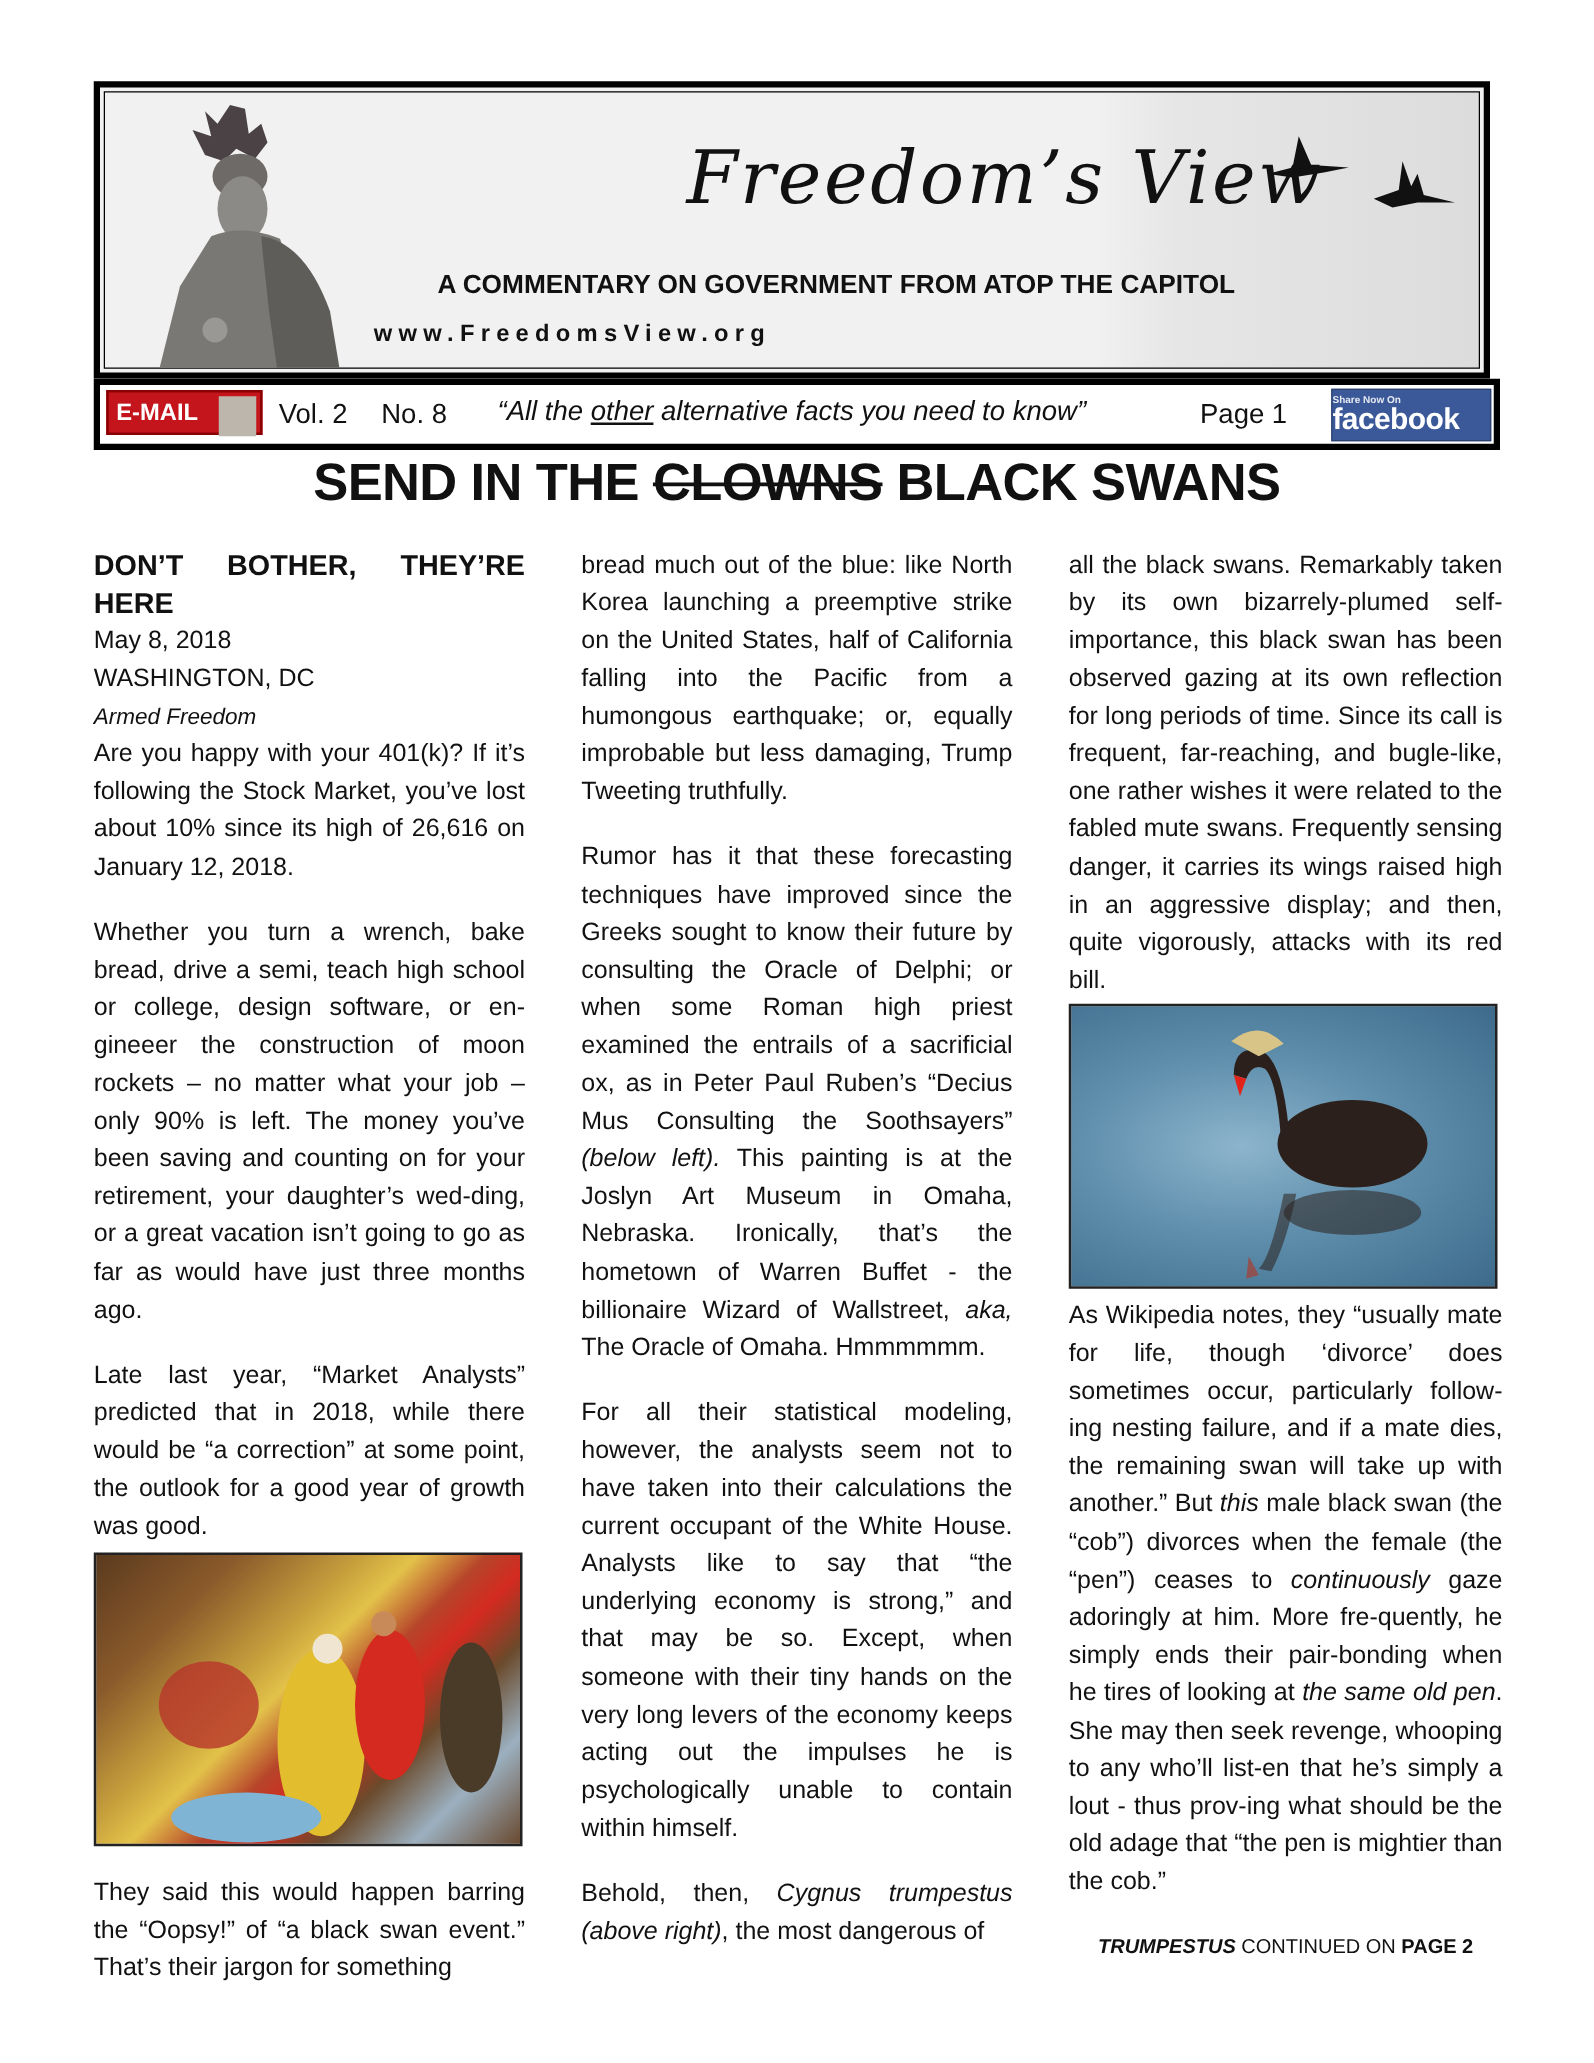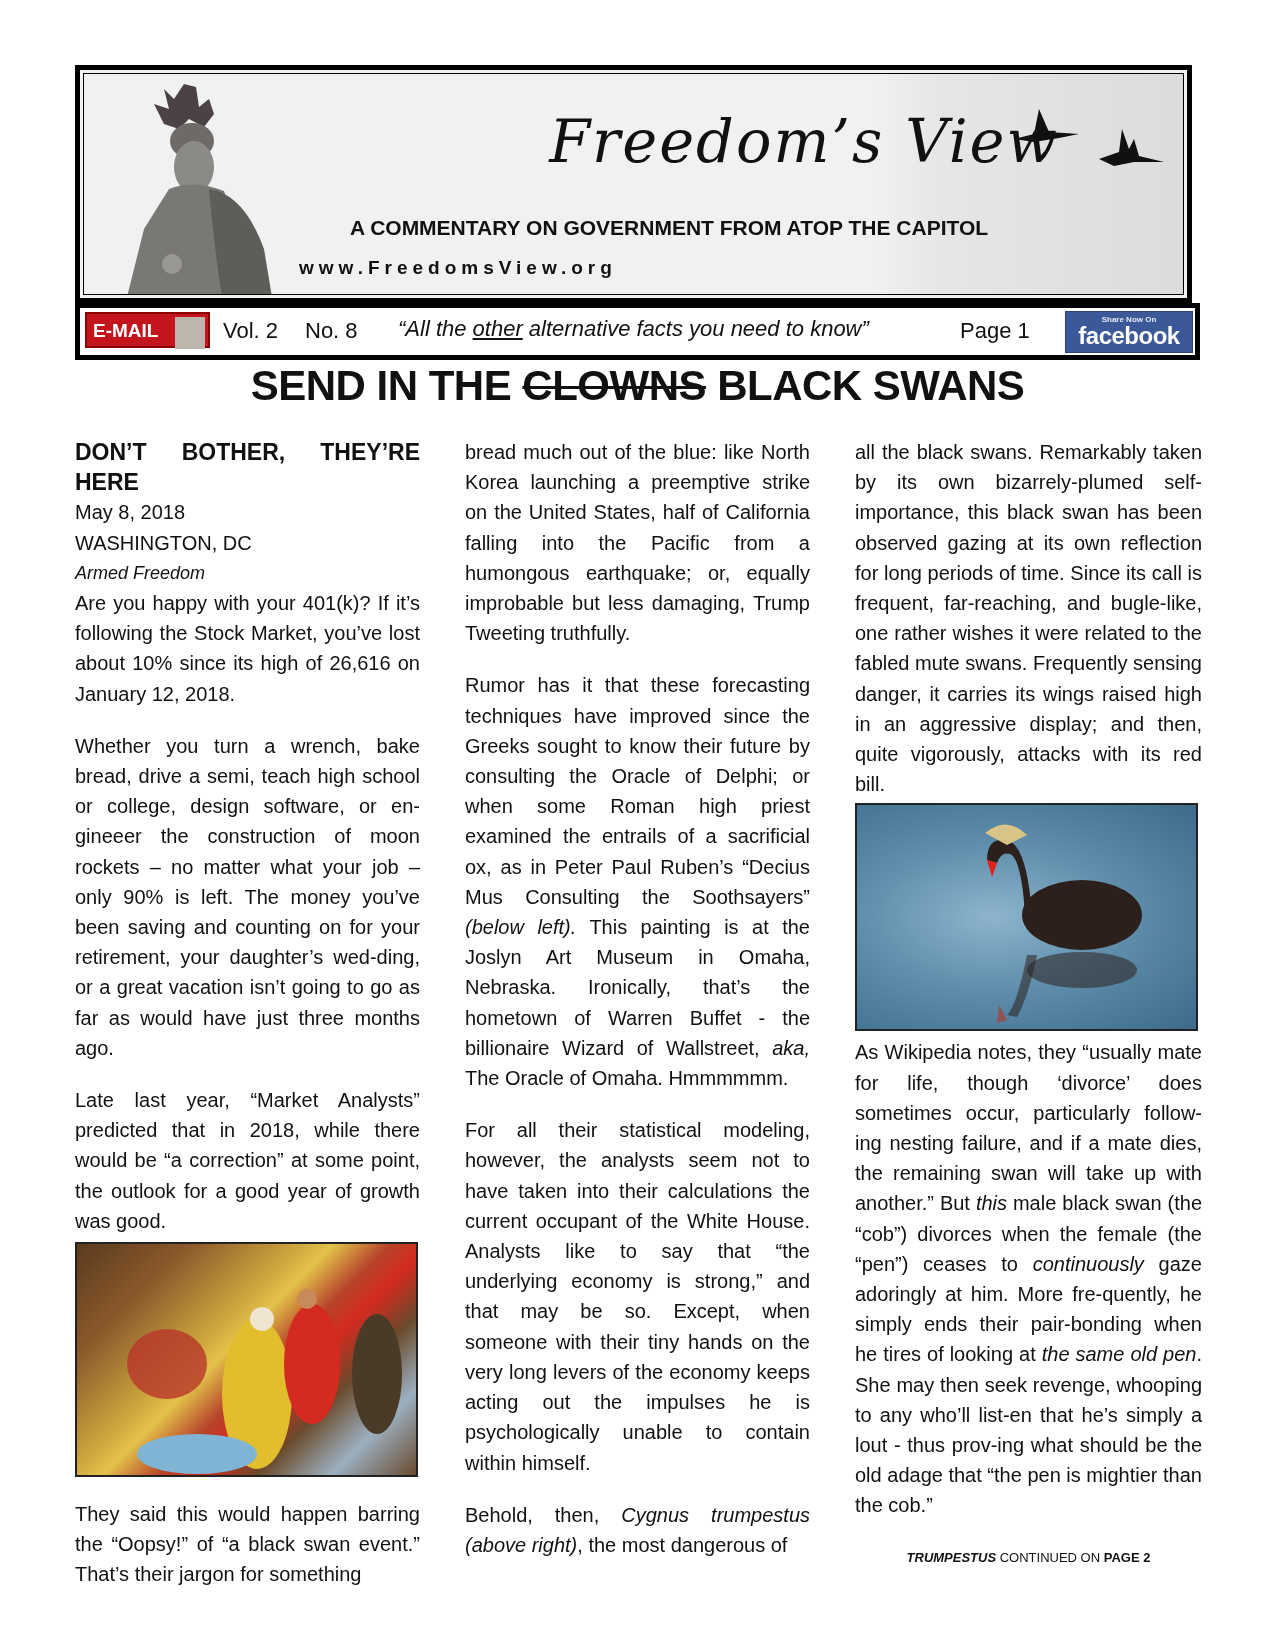--- a/index.html
+++ b/index.html
@@ -29,21 +29,21 @@
                border:2px solid #8b0000; box-sizing:border-box; cursor:pointer; }
   .email-btn .lbl { position:absolute; left:6px; top:6px; color:#fff; font-weight:bold; font-size:19px;
                     font-family:"Liberation Sans", sans-serif; }
   .email-btn .thumb { position:absolute; right:3px; top:3px; width:30px; height:32px; background:#bdb6ad; }
   .vol { position:absolute; left:143px; top:10px; font-size:22px; }
   .no { position:absolute; left:225px; top:10px; font-size:22px; }
   .motto { position:absolute; left:318px; top:8px; font-size:22px; font-style:italic; }
   .motto u { text-decoration:underline; }
   .pageno { position:absolute; left:880px; top:10px; font-size:22px; }
   .fb-btn { position:absolute; left:985px; top:3px; width:128px; height:42px; background:#3b5998;
-            border:1px solid #2b4170; box-sizing:border-box; cursor:pointer; text-align:center; color:#fff; }
+            border:1px solid #2b4170; box-sizing:border-box; cursor:pointer; text-align:left; color:#fff; }
   .fb-btn .small { font-size:8px; font-weight:bold; display:block; margin-top:3px; color:#e6e9f2; }
   .fb-btn .big { font-size:24px; font-weight:bold; display:block; line-height:24px; letter-spacing:-0.5px; }
 
   
   .headline { position:absolute; left:0; top:362px; width:1275px; text-align:center;
               font-family:"Liberation Sans", sans-serif; font-weight:bold; font-size:42px; letter-spacing:-0.5px; }
   .headline s { text-decoration:line-through; text-decoration-thickness:3px; }
 
   
   .col { position:absolute; top:437px; width:345px; font-size:20px; line-height:30.2px;
@@ -55,21 +55,21 @@
   .kicker { font-weight:bold; font-size:23px; }
   .dateline, .place { }
   .byline { font-style:italic; font-size:18px; }
 
   .painting { width:343px; height:235px; border:2px solid #222; box-sizing:border-box; margin:2px 0 22px 0;
               background:linear-gradient(135deg,#5a3a1e 0%,#8b5a2b 20%,#c9a23d 38%,#e3c24a 45%,#b6442a 55%,#d42a1f 62%,#6b4a2b 72%,#9bb0c0 85%,#6a4a30 100%);
               position:relative; overflow:hidden; }
   .swan-photo { width:343px; height:228px; border:2px solid #222; box-sizing:border-box; margin:0 0 6px 0;
                 background:radial-gradient(ellipse at 40% 50%, #8db4cc 0%, #5f8fad 45%, #3d6a8a 100%);
                 position:relative; overflow:hidden; }
-  .continued { text-align:center; font-size:13px; margin-top:10px; }
+  .continued { text-align:center; font-size:16px; margin-top:10px; }
   .continued b { font-weight:bold; }
 </style>
 </head>
 <body>
 
 <div class="masthead">
   <div class="mast-inner">
     <svg class="statue" viewBox="0 0 170 230">
       <path d="M70 5 L60 20 L50 10 L55 30 L40 25 L50 45 L65 50 L75 40 L90 48 L100 35 L95 20 L85 28 L82 8 Z" fill="#4a4244"></path>
       <ellipse cx="78" cy="62" rx="22" ry="18" fill="#6e6a68"></ellipse>

